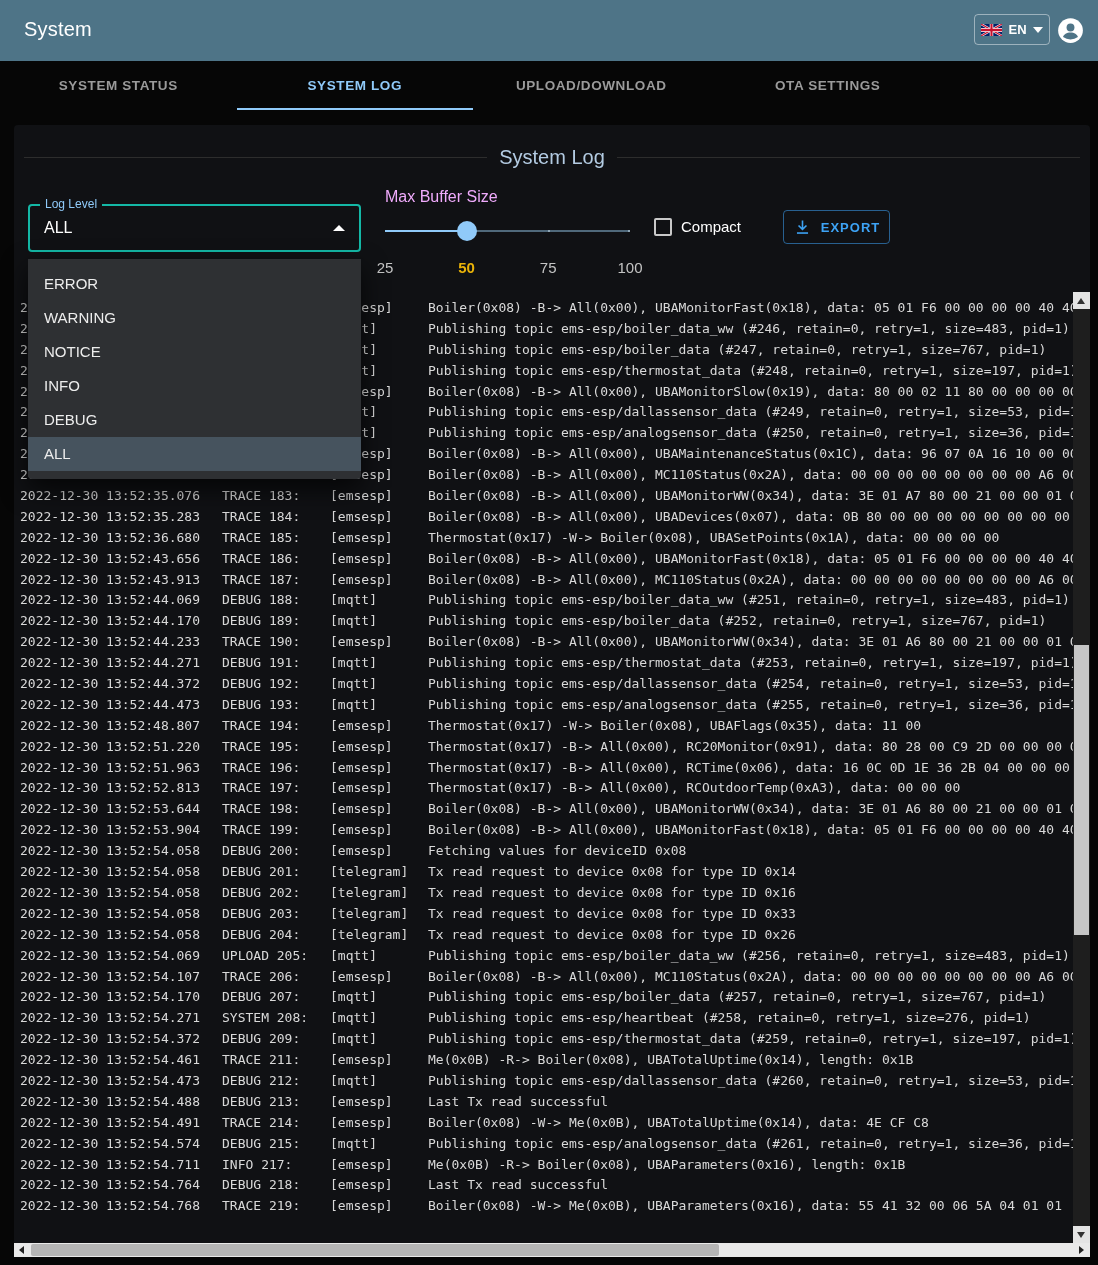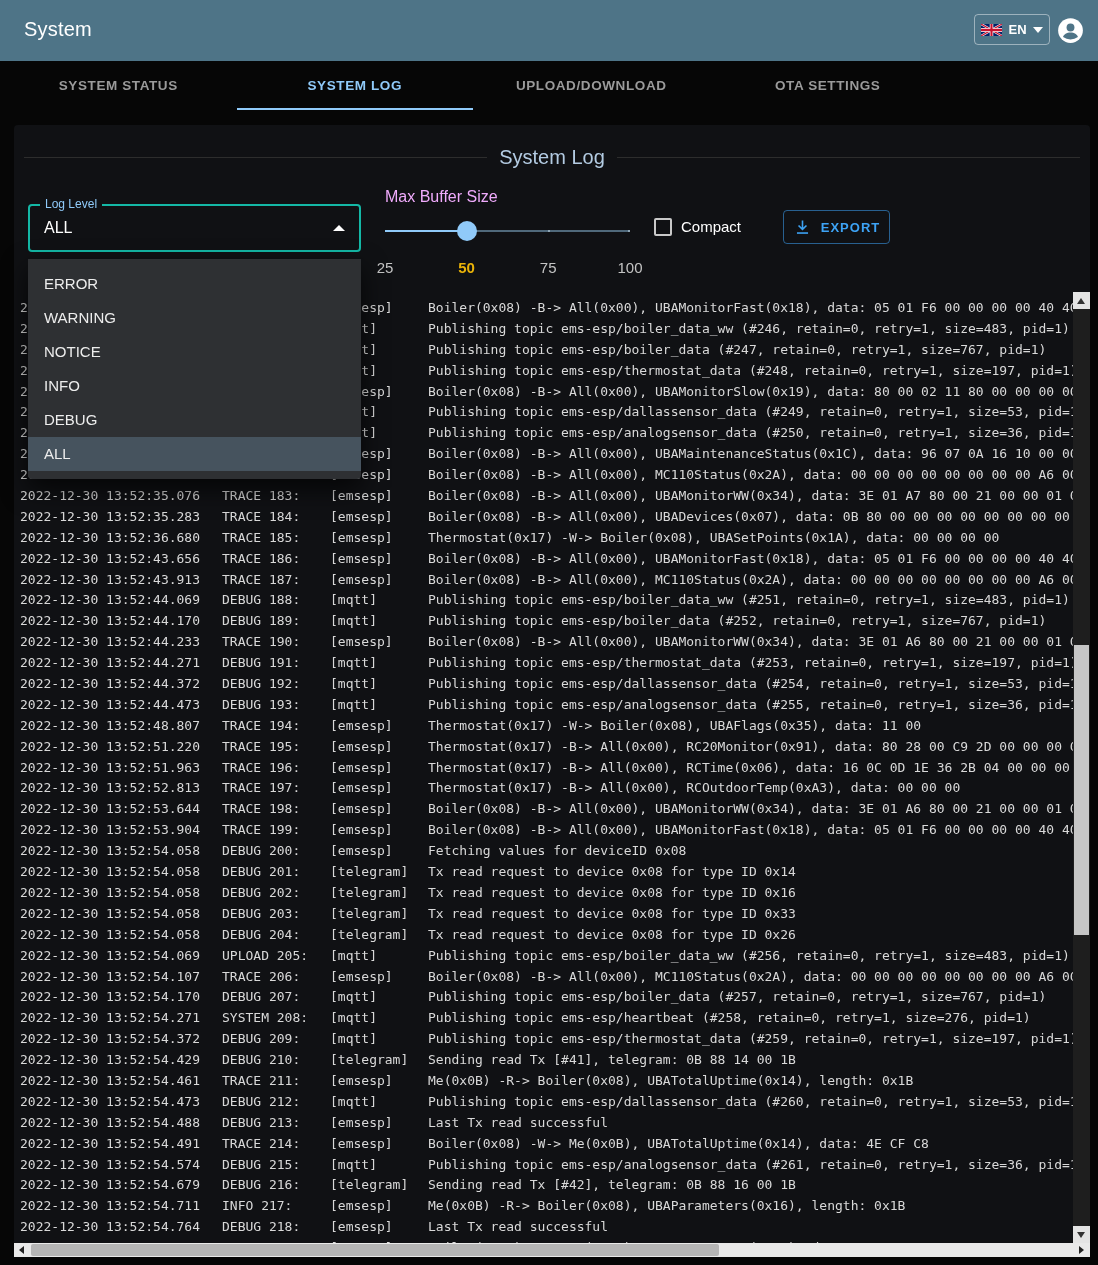--- a/index.html
+++ b/index.html
@@ -270,33 +270,31 @@
   <div class="log-row"><span class="c-ts">2022-12-30 13:52:54.069</span><span class="c-lv">UPLOAD 205:</span><span class="c-src">[mqtt]</span><span class="c-msg">Publishing topic ems-esp/boiler_data_ww (#256, retain=0, retry=1, size=483, pid=1)</span></div>
 
   <div class="log-row"><span class="c-ts">2022-12-30 13:52:54.107</span><span class="c-lv">TRACE 206:</span><span class="c-src">[emsesp]</span><span class="c-msg">Boiler(0x08) -B-&gt; All(0x00), MC110Status(0x2A), data: 00 00 00 00 00 00 00 00 A6 00</span></div>
 
   <div class="log-row"><span class="c-ts">2022-12-30 13:52:54.170</span><span class="c-lv">DEBUG 207:</span><span class="c-src">[mqtt]</span><span class="c-msg">Publishing topic ems-esp/boiler_data (#257, retain=0, retry=1, size=767, pid=1)</span></div>
 
   <div class="log-row"><span class="c-ts">2022-12-30 13:52:54.271</span><span class="c-lv">SYSTEM 208:</span><span class="c-src">[mqtt]</span><span class="c-msg">Publishing topic ems-esp/heartbeat (#258, retain=0, retry=1, size=276, pid=1)</span></div>
 
   <div class="log-row"><span class="c-ts">2022-12-30 13:52:54.372</span><span class="c-lv">DEBUG 209:</span><span class="c-src">[mqtt]</span><span class="c-msg">Publishing topic ems-esp/thermostat_data (#259, retain=0, retry=1, size=197, pid=1)</span></div>
 
-  <div class="log-row"><span class="c-ts">2022-12-30 13:52:54.429</span><span class="c-lv">DEBUG 210:</span><span class="c-src">[telegram]</span><span class="c-msg">Sending read Tx [#41], telegram: 0B 88 14 00 1B</span></div>
 
   <div class="log-row"><span class="c-ts">2022-12-30 13:52:54.461</span><span class="c-lv">TRACE 211:</span><span class="c-src">[emsesp]</span><span class="c-msg">Me(0x0B) -R-&gt; Boiler(0x08), UBATotalUptime(0x14), length: 0x1B</span></div>
 
   <div class="log-row"><span class="c-ts">2022-12-30 13:52:54.473</span><span class="c-lv">DEBUG 212:</span><span class="c-src">[mqtt]</span><span class="c-msg">Publishing topic ems-esp/dallassensor_data (#260, retain=0, retry=1, size=53, pid=1)</span></div>
 
   <div class="log-row"><span class="c-ts">2022-12-30 13:52:54.488</span><span class="c-lv">DEBUG 213:</span><span class="c-src">[emsesp]</span><span class="c-msg">Last Tx read successful</span></div>
 
   <div class="log-row"><span class="c-ts">2022-12-30 13:52:54.491</span><span class="c-lv">TRACE 214:</span><span class="c-src">[emsesp]</span><span class="c-msg">Boiler(0x08) -W-&gt; Me(0x0B), UBATotalUptime(0x14), data: 4E CF C8</span></div>
 
   <div class="log-row"><span class="c-ts">2022-12-30 13:52:54.574</span><span class="c-lv">DEBUG 215:</span><span class="c-src">[mqtt]</span><span class="c-msg">Publishing topic ems-esp/analogsensor_data (#261, retain=0, retry=1, size=36, pid=1)</span></div>
 
-  <div class="log-row"><span class="c-ts">2022-12-30 13:52:54.679</span><span class="c-lv">DEBUG 216:</span><span class="c-src">[telegram]</span><span class="c-msg">Sending read Tx [#42], telegram: 0B 88 16 00 1B</span></div>
 
   <div class="log-row"><span class="c-ts">2022-12-30 13:52:54.711</span><span class="c-lv">INFO 217:</span><span class="c-src">[emsesp]</span><span class="c-msg">Me(0x0B) -R-&gt; Boiler(0x08), UBAParameters(0x16), length: 0x1B</span></div>
 
   <div class="log-row"><span class="c-ts">2022-12-30 13:52:54.764</span><span class="c-lv">DEBUG 218:</span><span class="c-src">[emsesp]</span><span class="c-msg">Last Tx read successful</span></div>
 
   <div class="log-row"><span class="c-ts">2022-12-30 13:52:54.768</span><span class="c-lv">TRACE 219:</span><span class="c-src">[emsesp]</span><span class="c-msg">Boiler(0x08) -W-&gt; Me(0x0B), UBAParameters(0x16), data: 55 41 32 00 06 5A 04 01 01</span></div>
 </div>
 
     <div class="menu">
       <div class="menu-item">ERROR</div>

